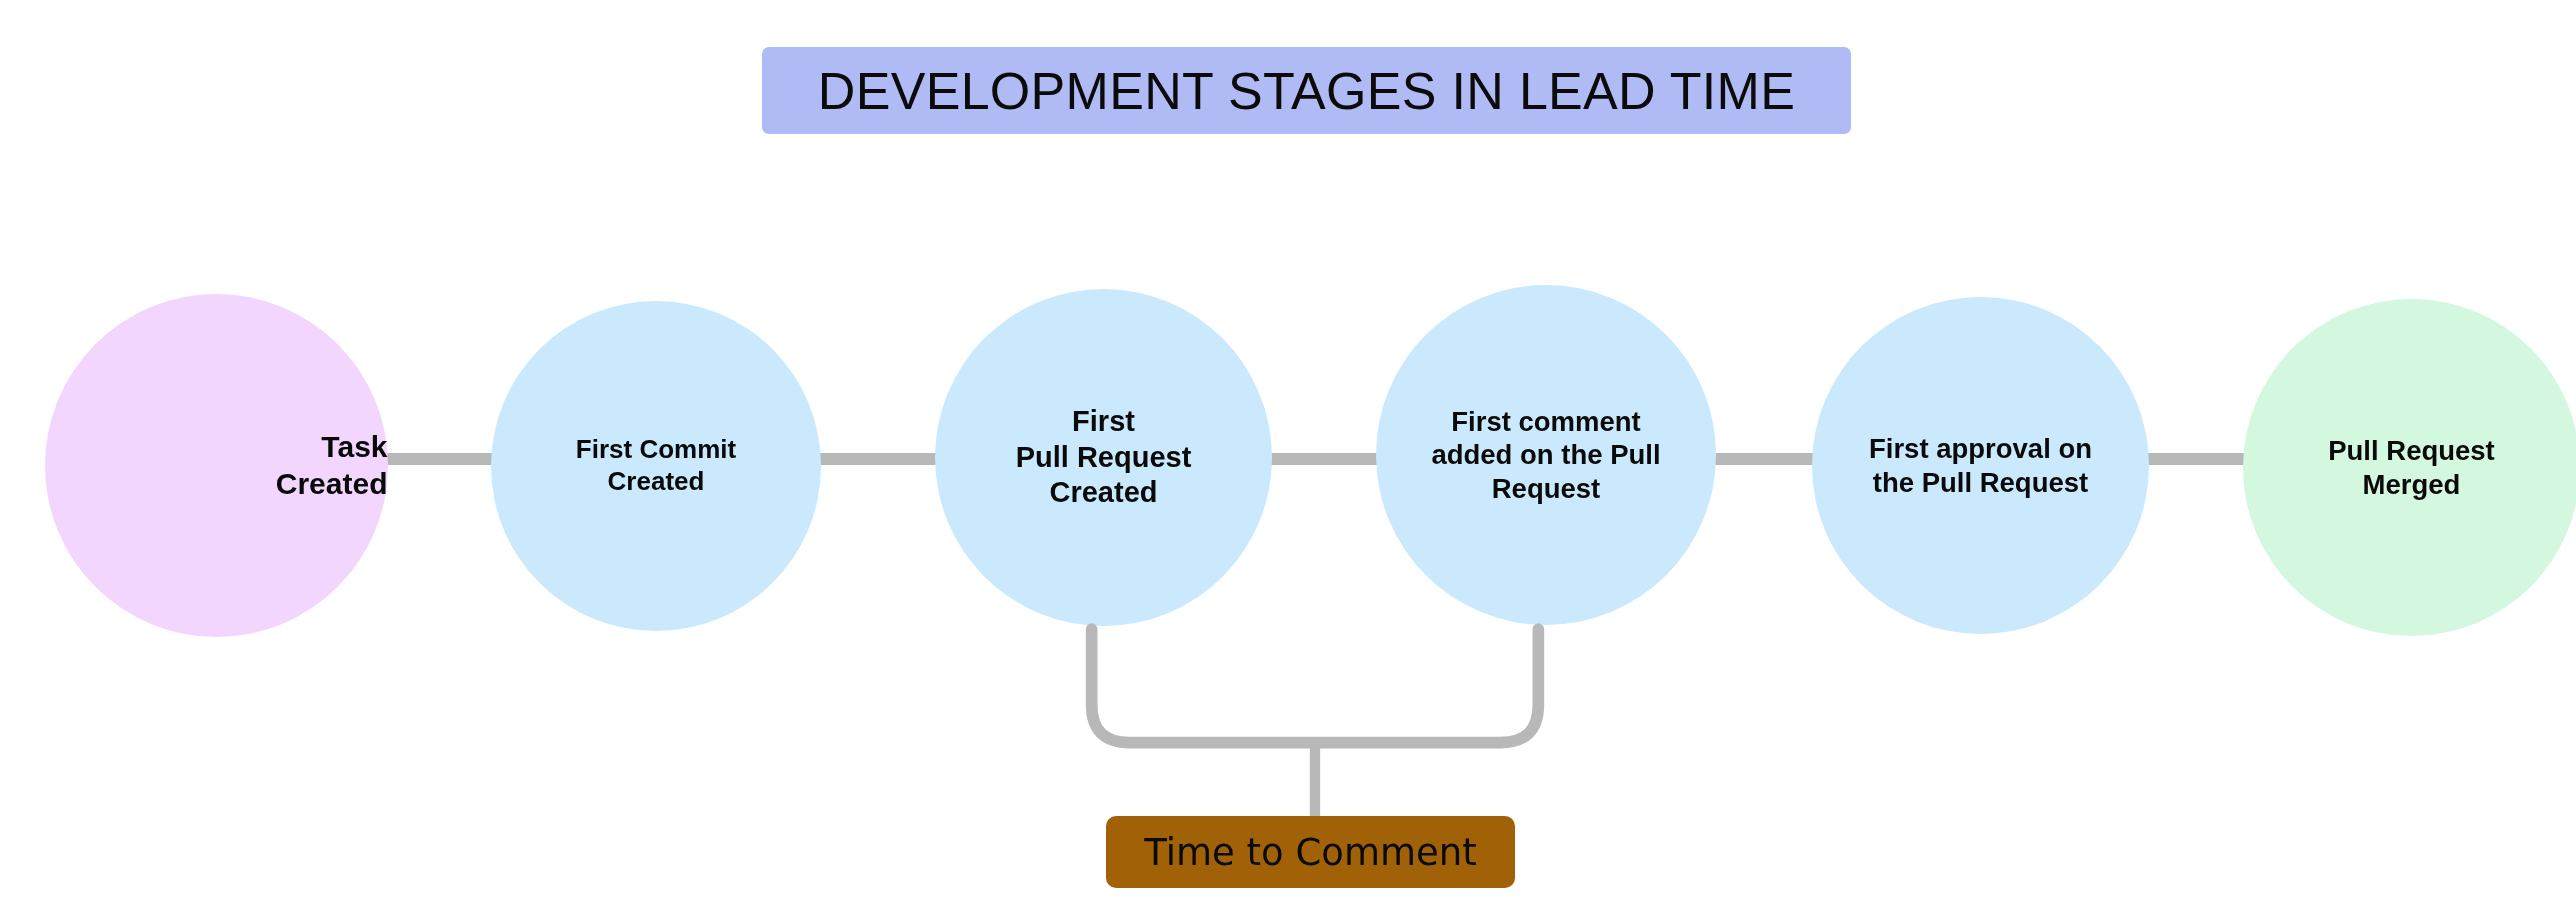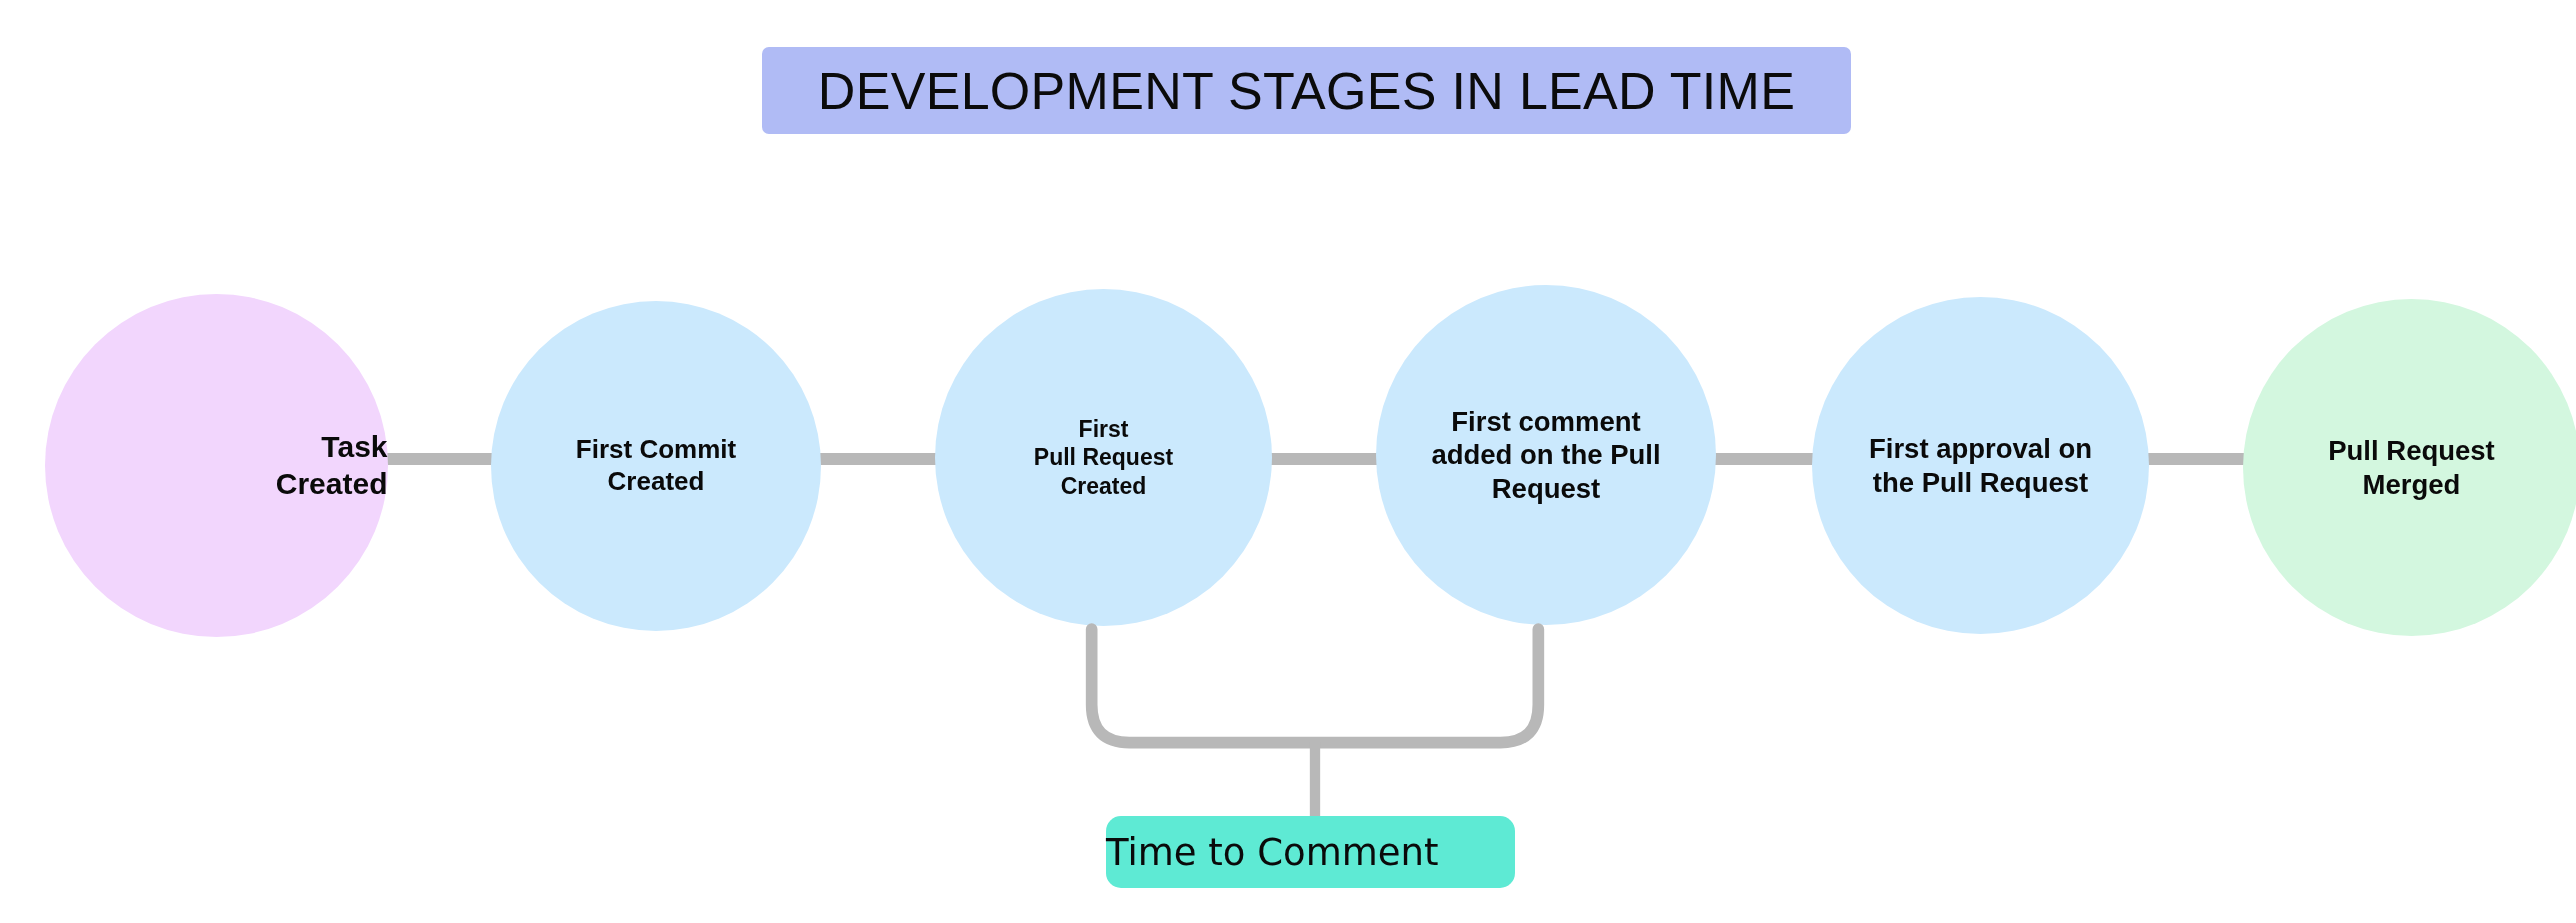--- a/index.html
+++ b/index.html
@@ -77,45 +77,46 @@
 
   .stage.s1 { left: 27.5px;   top: 294px; width: 343px; height: 343px; background: #f2d6fd; }
   .stage.s2 { left: 474px;  top: 301px; width: 330px; height: 330px; background: #cbe9fd; }
   .stage.s3 { left: 918px; top: 289px; width: 337px; height: 337px; background: #cbe9fd; }
   .stage.s4 { left: 1359px; top: 285px; width: 340px; height: 340px; background: #cbe9fd; }
   .stage.s5 { left: 1795px; top: 297px; width: 337px; height: 337px; background: #cbe9fd; }
   .stage.s6 { left: 2226px; top: 299px; width: 337px; height: 337px; background: #d3f7df; }
 
   .stage.s1 .stage-label { font-size: 30px; text-align: right; }
   .stage.s2 .stage-label { font-size: 26px; }
-  .stage.s3 .stage-label { font-size: 23px; }
+  .stage.s3 .stage-label { font-size: 29px; }
   .stage.s4 .stage-label { font-size: 27.5px; width: 130%; }
   .stage.s5 .stage-label { font-size: 27.5px; width: 128%; }
   .stage.s6 .stage-label { font-size: 27.5px; }
 
   
   #bracket-svg {
     position: absolute;
     left: 1030px;
     top: 605px;
     width: 536px;
     height: 227px;
   }
 
   
   .annotation-box {
     position: absolute;
     left: 1089px;
     top: 816px;
     width: 409px;
     height: 72px;
-    background: #5eead4;
-    border-radius: 15px;
+    background: #a16207;
+    border-radius: 10px;
     display: flex;
     align-items: center;
+    justify-content: center;
     box-sizing: border-box;
   }
   .annotation-text {
     font-family: "DejaVu Sans", sans-serif;
     font-size: 37px;
     font-weight: 400;
     color: #0a0a0a;
     white-space: nowrap;
     line-height: 1;
   }

